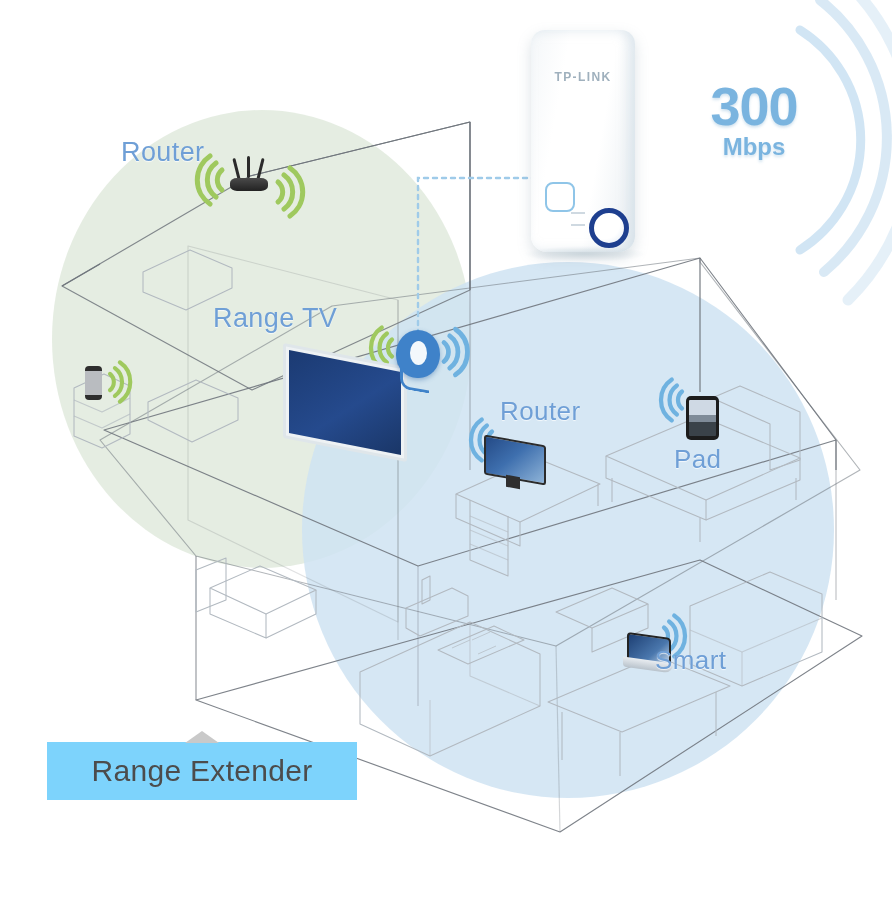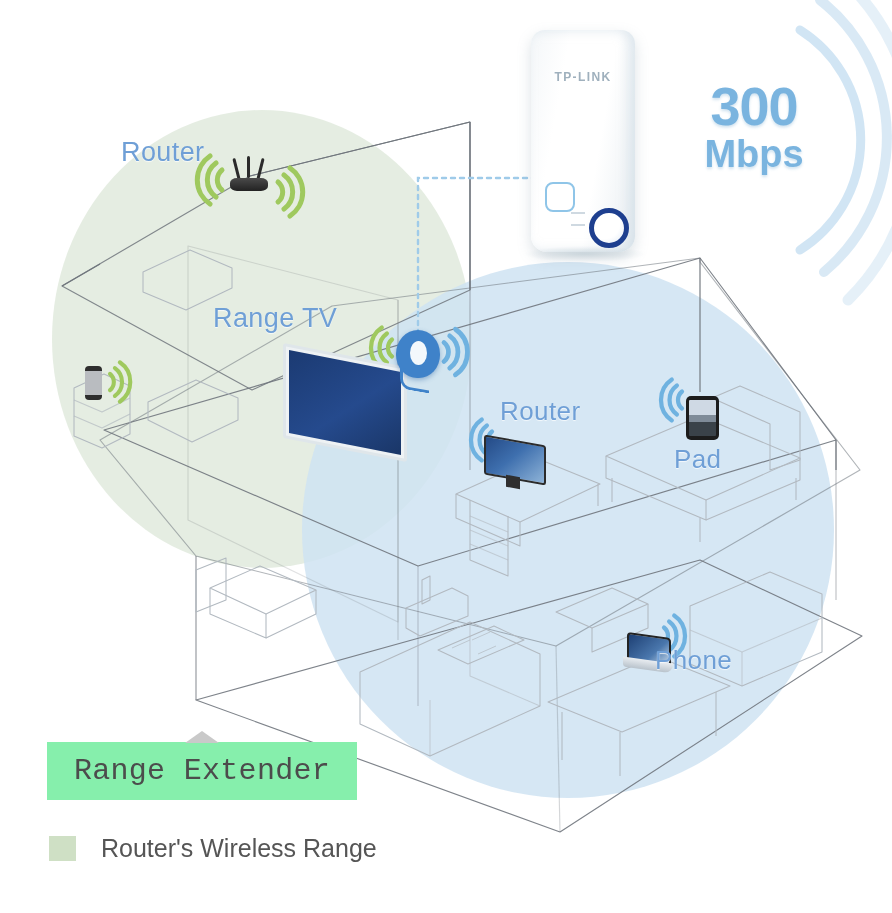--- a/index.html
+++ b/index.html
@@ -51,21 +51,21 @@
   #speed{
     position:absolute;left:694px;top:79px;width:120px;
     text-align:center;line-height:1;
     color:#7ab4df;
   }
   #speed .num{
     display:block;font-size:54px;font-weight:bold;letter-spacing:-1px;
     text-shadow:0 2px 3px rgba(150,190,220,.45);
   }
   #speed .unit{
-    display:block;font-size:38px;font-weight:bold;margin-top:2px;
+    display:block;font-size:24px;font-weight:bold;margin-top:2px;
     text-shadow:0 2px 3px rgba(150,190,220,.45);
   }
 
   
   #tplink{
     position:absolute;left:531px;top:30px;width:104px;height:222px;
   }
   #tplink .body{
     position:absolute;left:0;top:0;width:104px;height:222px;
     background:linear-gradient(100deg,#f4f7f9 0%,#ffffff 28%,#ffffff 62%,#e8eef2 100%);
@@ -171,22 +171,21 @@
   }
   #laptop-dev .base{
     position:absolute;left:0;top:25px;width:50px;height:10px;
     background:linear-gradient(180deg,#e9edf1,#b9c3cc);
     border-radius:0 0 9px 3px;transform:skewY(8deg);
   }
 
   
   #callout{
     position:absolute;left:47px;top:742px;width:310px;height:58px;
-    background:#86efac;
-    font-family:Liberation Mono, monospace;
+    background:#7dd3fc;
   }
   #callout .txt{
     position:absolute;left:0;top:0;width:310px;height:58px;
     display:flex;align-items:center;justify-content:center;
     font-size:30px;color:#4c4c4c;letter-spacing:.3px;
   }
   #callout .nib{
     position:absolute;left:138px;top:-11px;
     width:0;height:0;
     border-left:17px solid transparent;border-right:17px solid transparent;
@@ -389,27 +388,23 @@
 
   <div id="speed">
     <span class="num">300</span>
     <span class="unit">Mbps</span>
   </div>
 
   <div class="dev-label" id="label-router">Router</div>
   <div class="dev-label" id="label-smarttv">Range TV</div>
   <div class="dev-label" id="label-desktop">Router</div>
   <div class="dev-label" id="label-pad">Pad</div>
-  <div class="dev-label" id="label-laptop">Phone</div>
+  <div class="dev-label" id="label-laptop">Smart</div>
 
   <div id="callout">
     <span class="nib"></span>
     <span class="txt">Range Extender</span>
   </div>
 
   <div id="legend">
-    <div class="legend-row">
-      <span class="legend-sw" style="background:#cfe0c5"></span>
-      <span class="legend-txt">Router's Wireless Range</span>
-    </div>
   </div>
 
 </div>
 
 </body></html>

